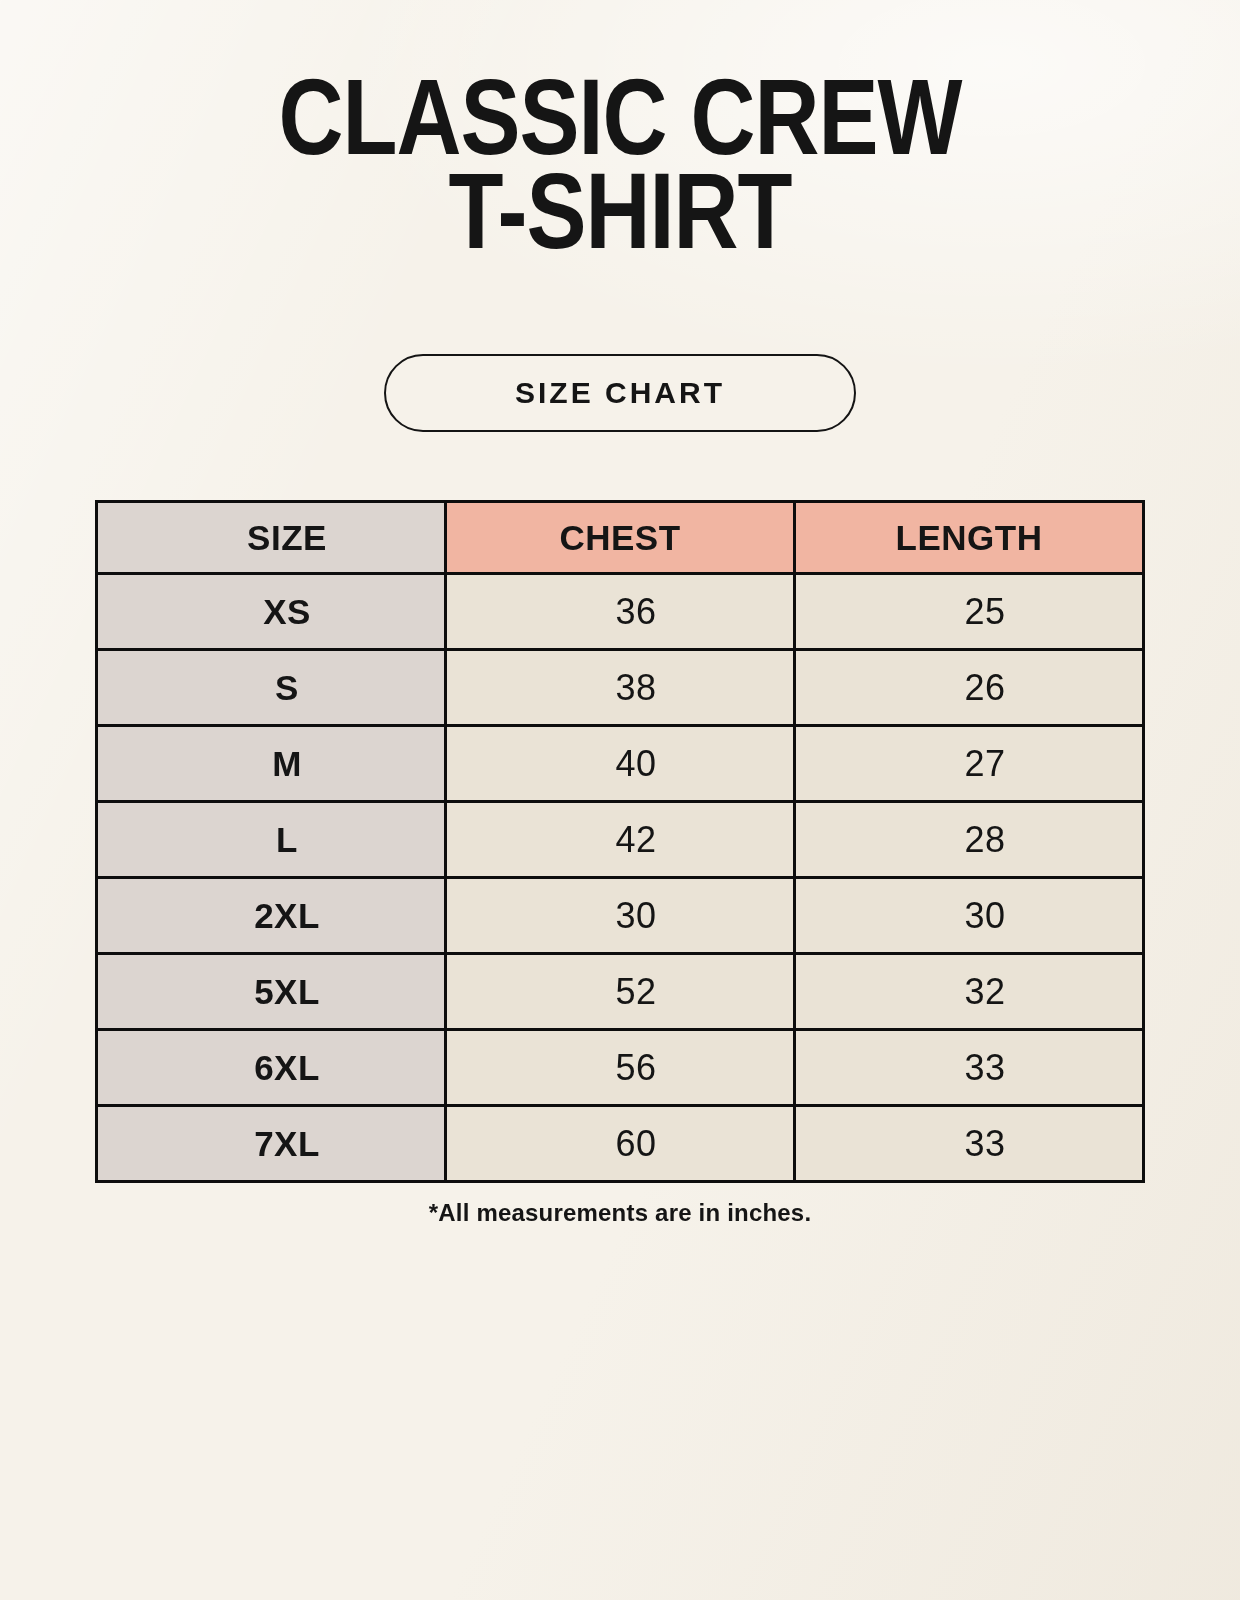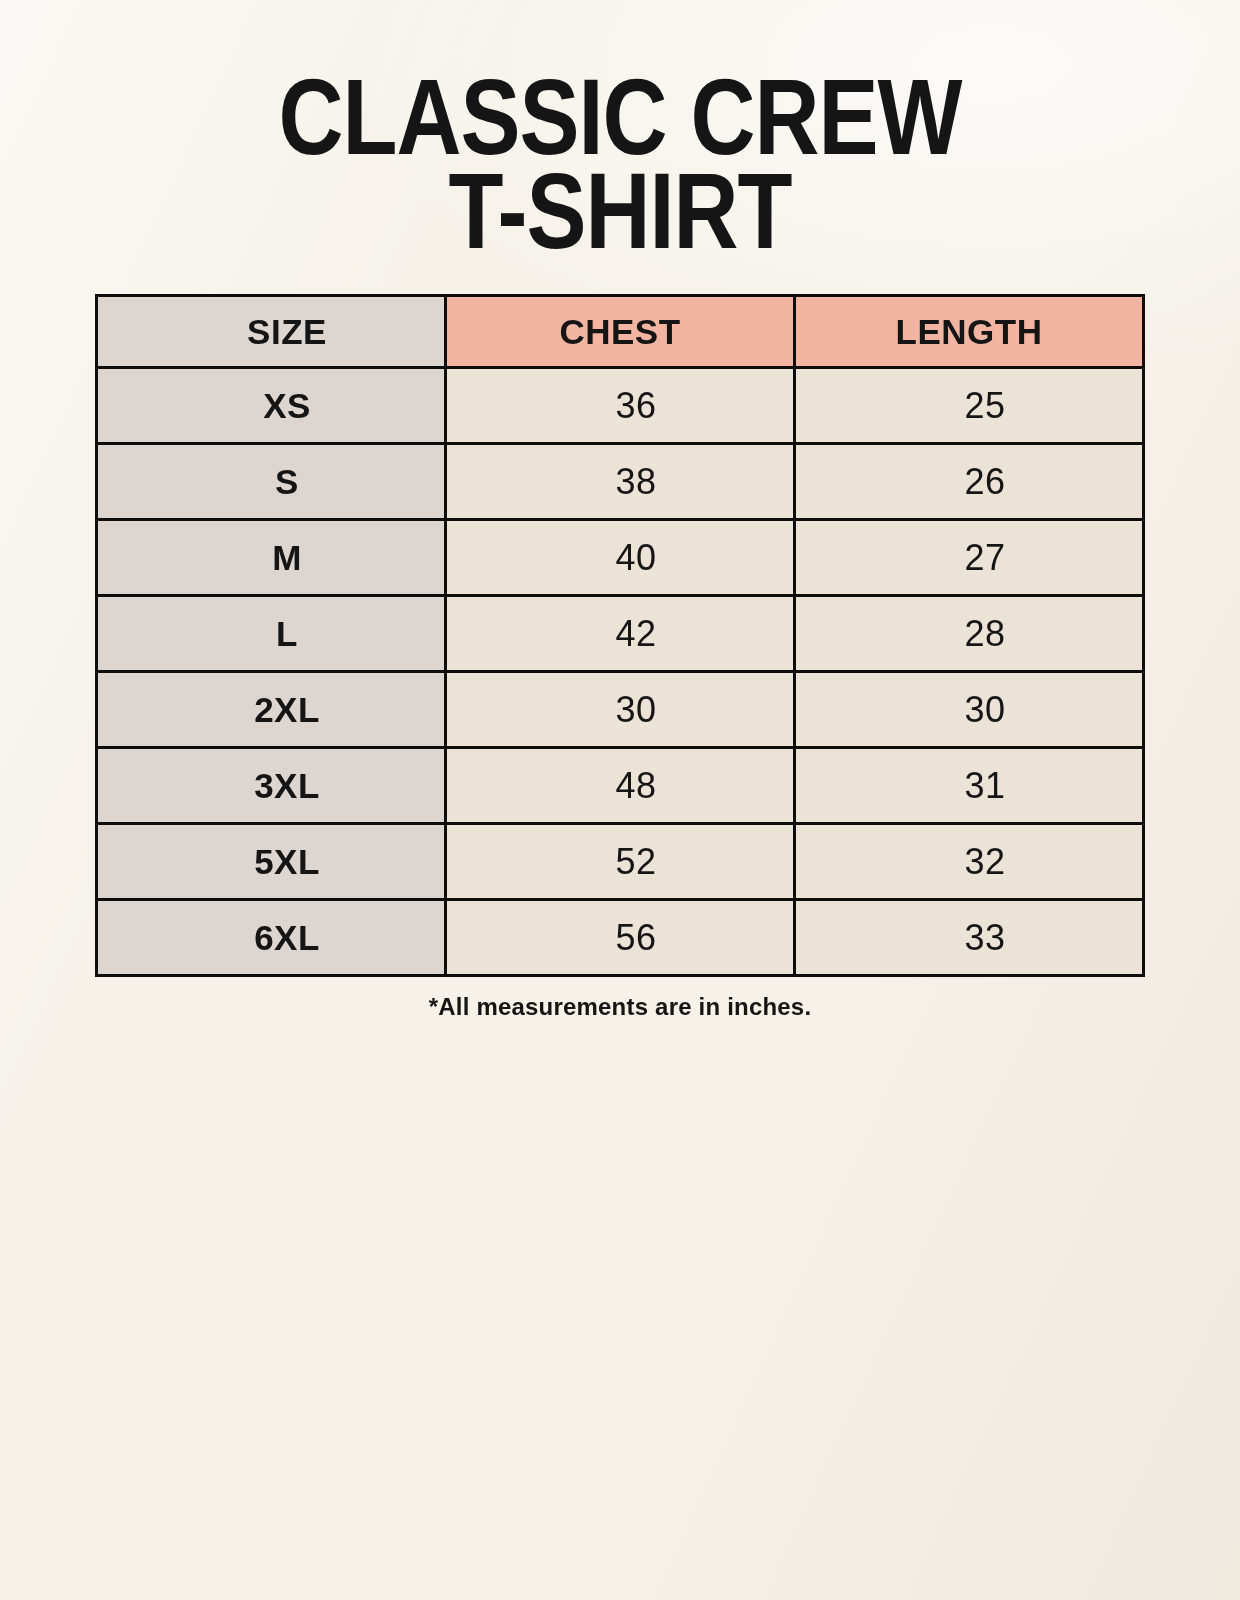--- a/index.html
+++ b/index.html
@@ -98,20 +98,23 @@
 
 <div class="sheen"></div>
 
 <div class="content">
 
   <h1 class="title">
     <span class="line">CLASSIC CREW</span>
     <span class="line">T-SHIRT</span>
   </h1>
 
+  <div class="badge">
+    <span class="badge-label">SIZE CHART</span>
+  </div>
 
   <table class="size-table">
     <thead>
       <tr>
         <th class="size-col">SIZE</th>
         <th>CHEST</th>
         <th>LENGTH</th>
       </tr>
     </thead>
     <tbody>
@@ -134,32 +137,32 @@
         <td class="size-col">L</td>
         <td>42</td>
         <td>28</td>
       </tr>
       <tr>
         <td class="size-col">2XL</td>
         <td>30</td>
         <td>30</td>
       </tr>
       <tr>
-        <td class="size-col">3XL</td>
-        <td>48</td>
-        <td>31</td>
-      </tr>
-      <tr>
         <td class="size-col">5XL</td>
         <td>52</td>
         <td>32</td>
       </tr>
       <tr>
         <td class="size-col">6XL</td>
         <td>56</td>
+        <td>33</td>
+      </tr>
+      <tr>
+        <td class="size-col">7XL</td>
+        <td>60</td>
         <td>33</td>
       </tr>
     </tbody>
   </table>
 
   <div class="footnote">*All measurements are in inches.</div>
 
 </div>
 
 </body></html>

